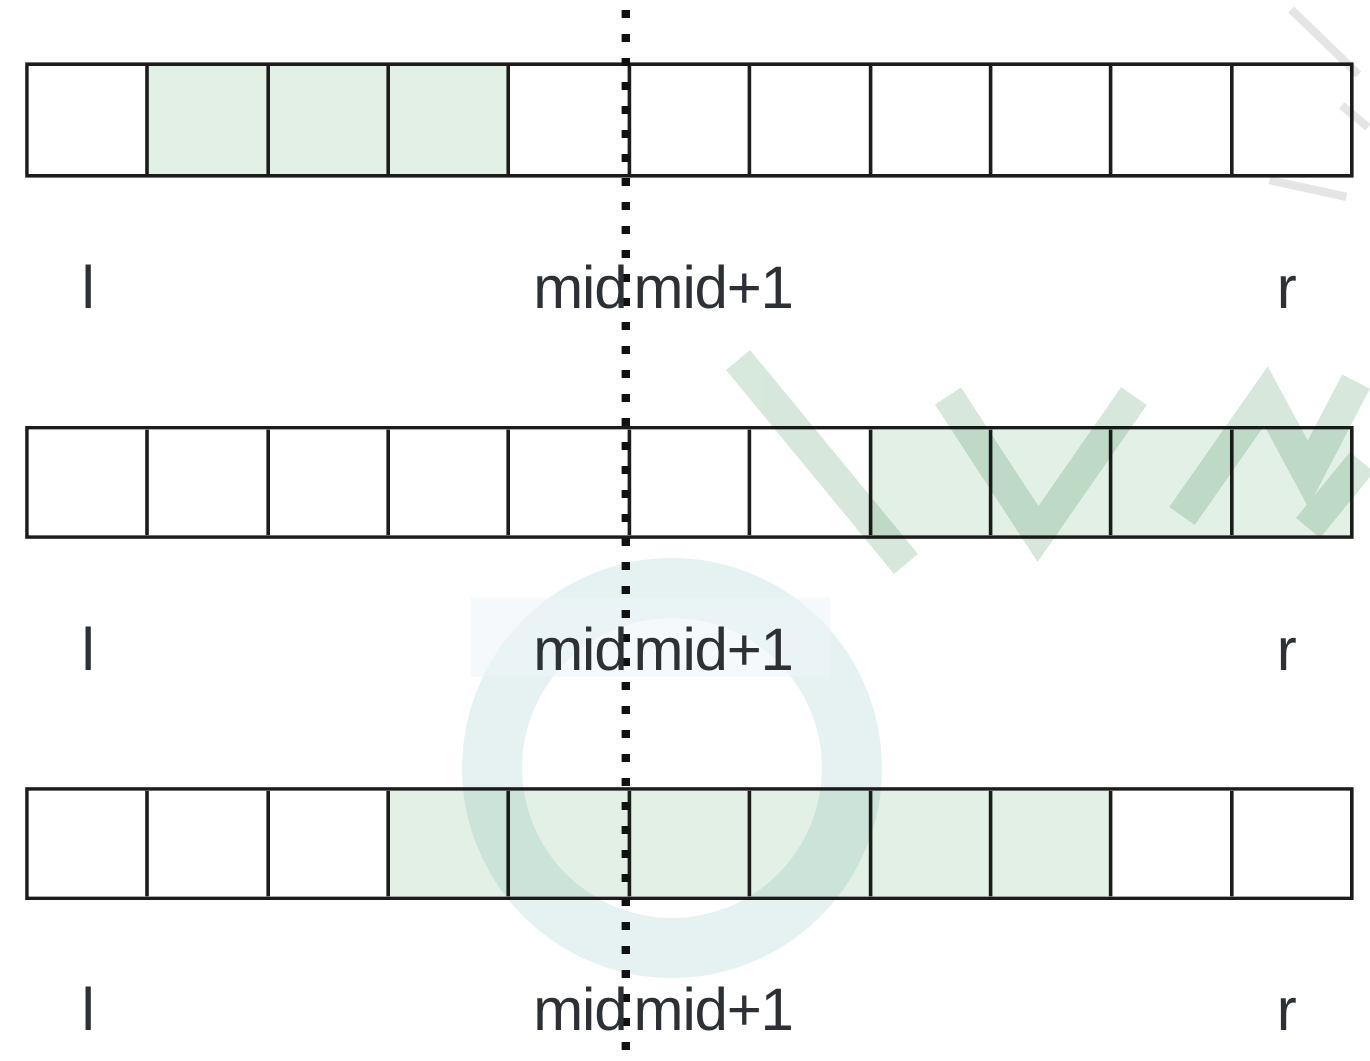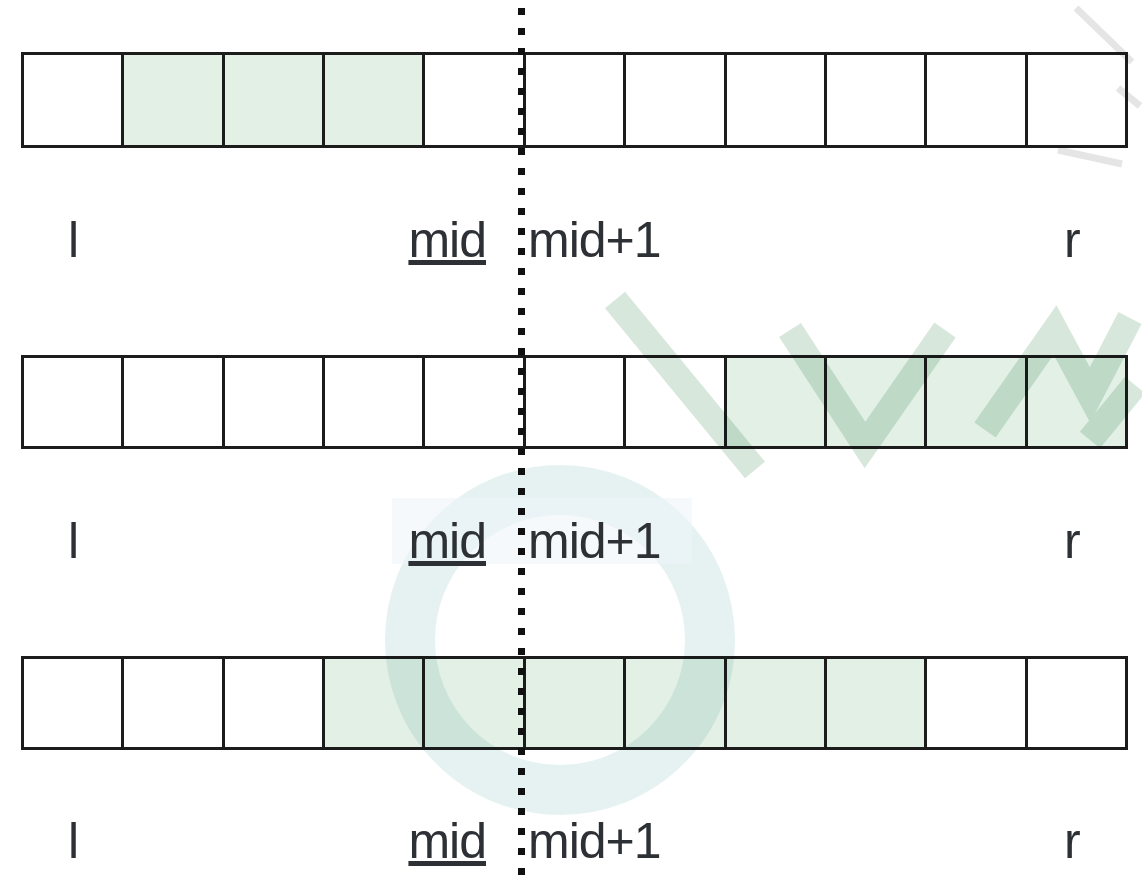--- a/index.html
+++ b/index.html
@@ -35,21 +35,21 @@
     z-index:4;
     font-size:50px;line-height:58px;
     color:var(--text,#2d3136);
     letter-spacing:-1px;
   }
   .labels.r1{top:211px;}
   .labels.r2{top:512px;}
   .labels.r3{top:812px;}
   .lbl{position:absolute;white-space:nowrap;}
   .lbl.l{left:68px;}
-  .lbl.mid{right:656px;text-decoration:underline;}   
+  .lbl.mid{right:620px;}   
   .lbl.midp{left:528px;}   
   .lbl.r{left:1064px;}
   
   .dotted-line{
     position:absolute;left:518px;top:8px;width:7px;height:876px;
     background:repeating-linear-gradient(
       to bottom,
       var(--dot,#111111) 0px, var(--dot,#111111) 7px,
       transparent 7px, transparent 20px);
     z-index:3;

